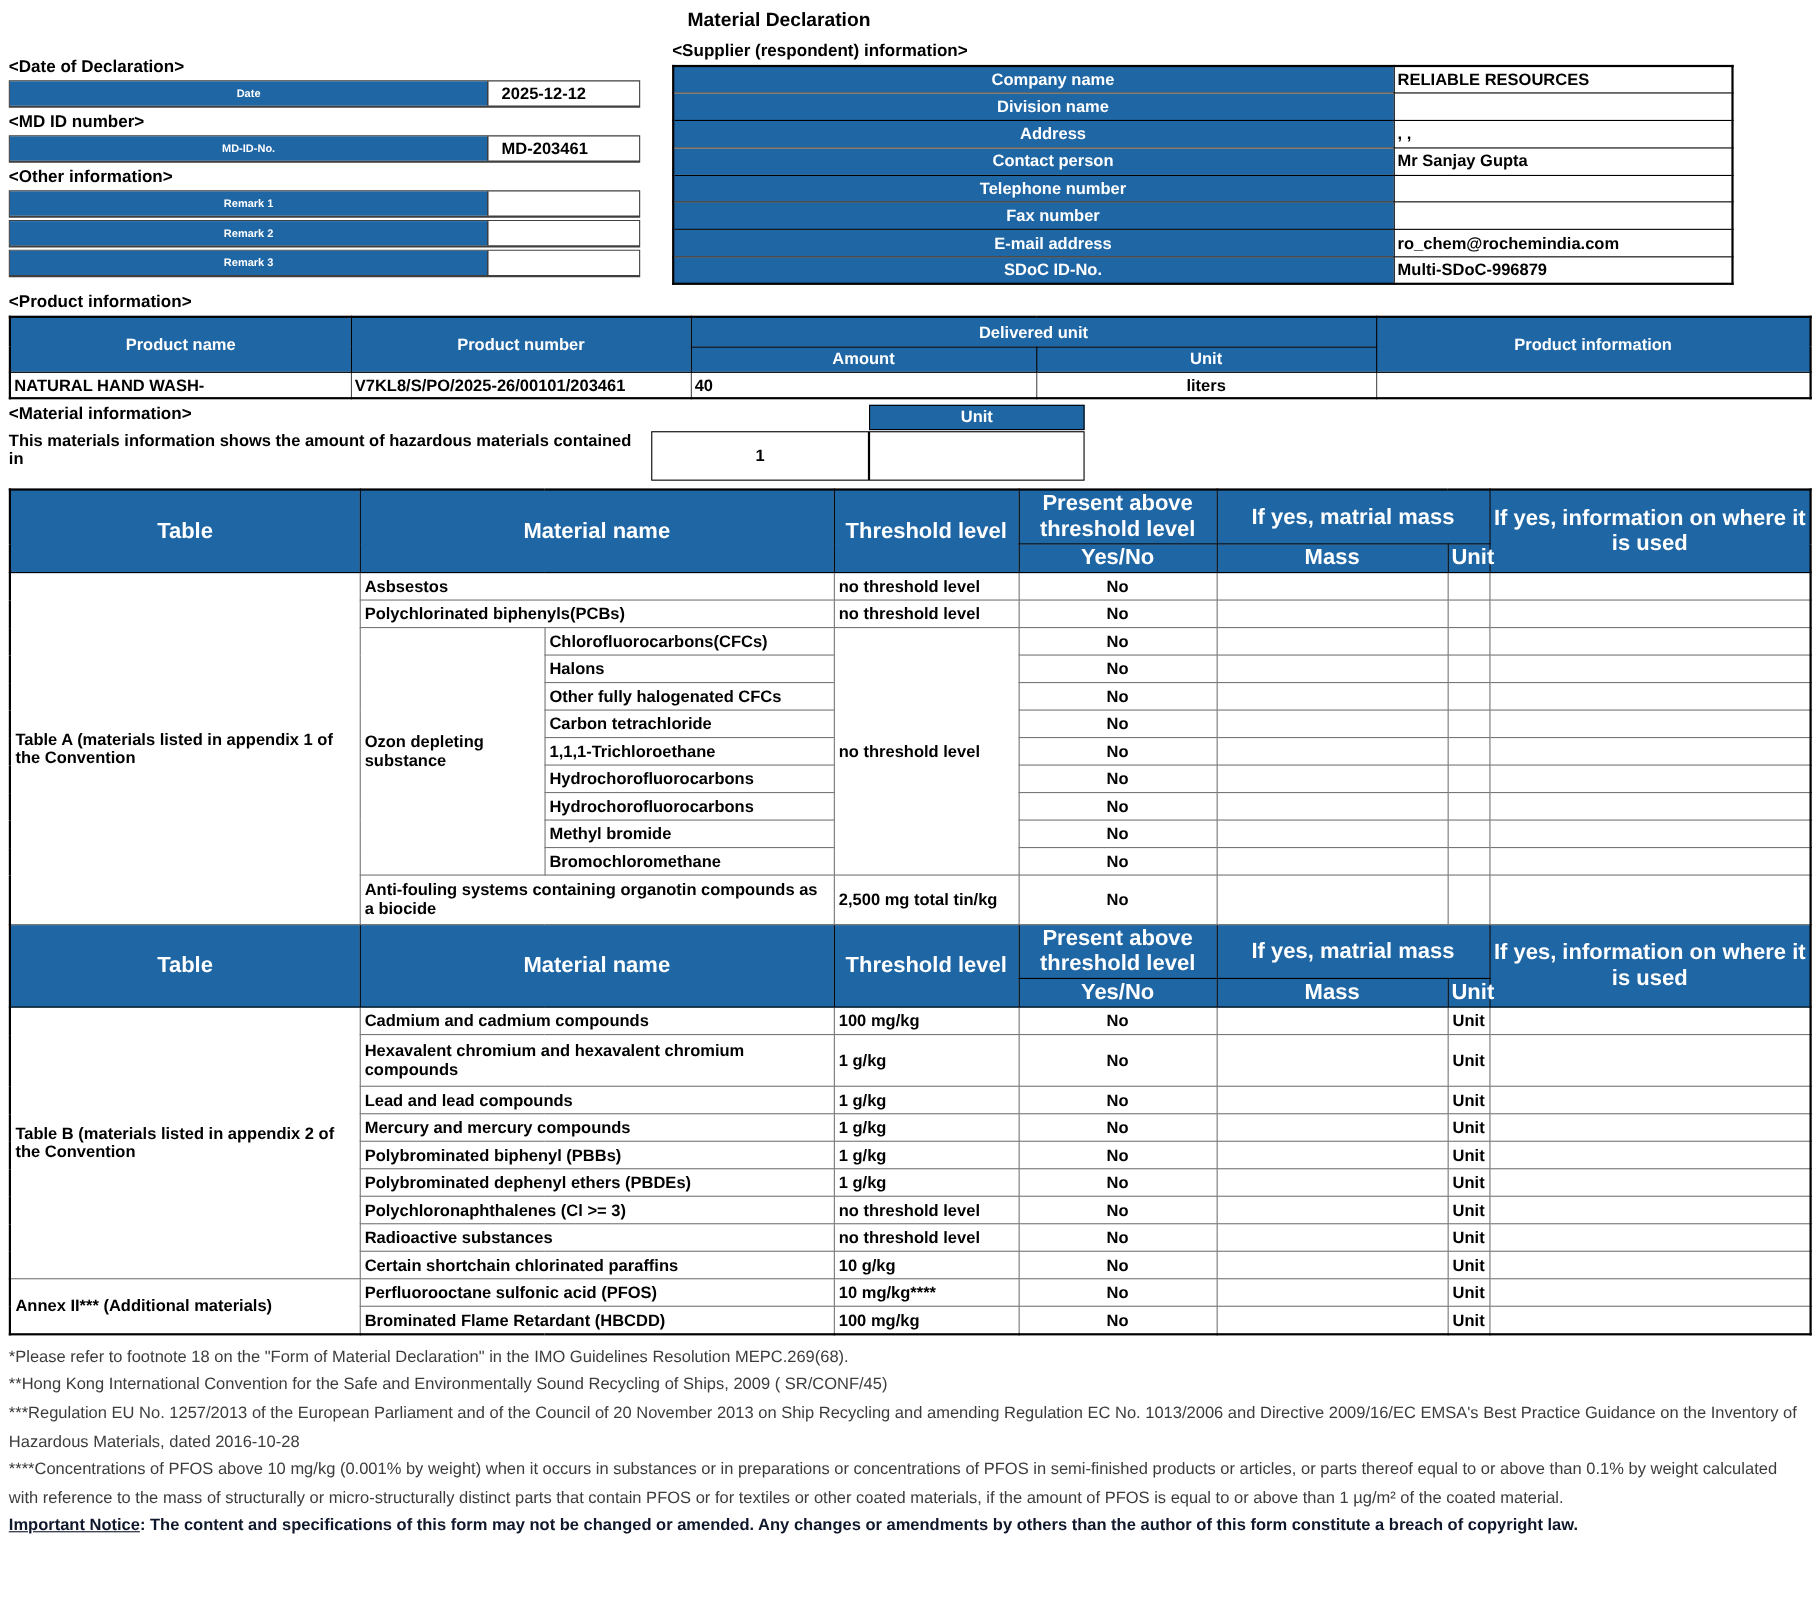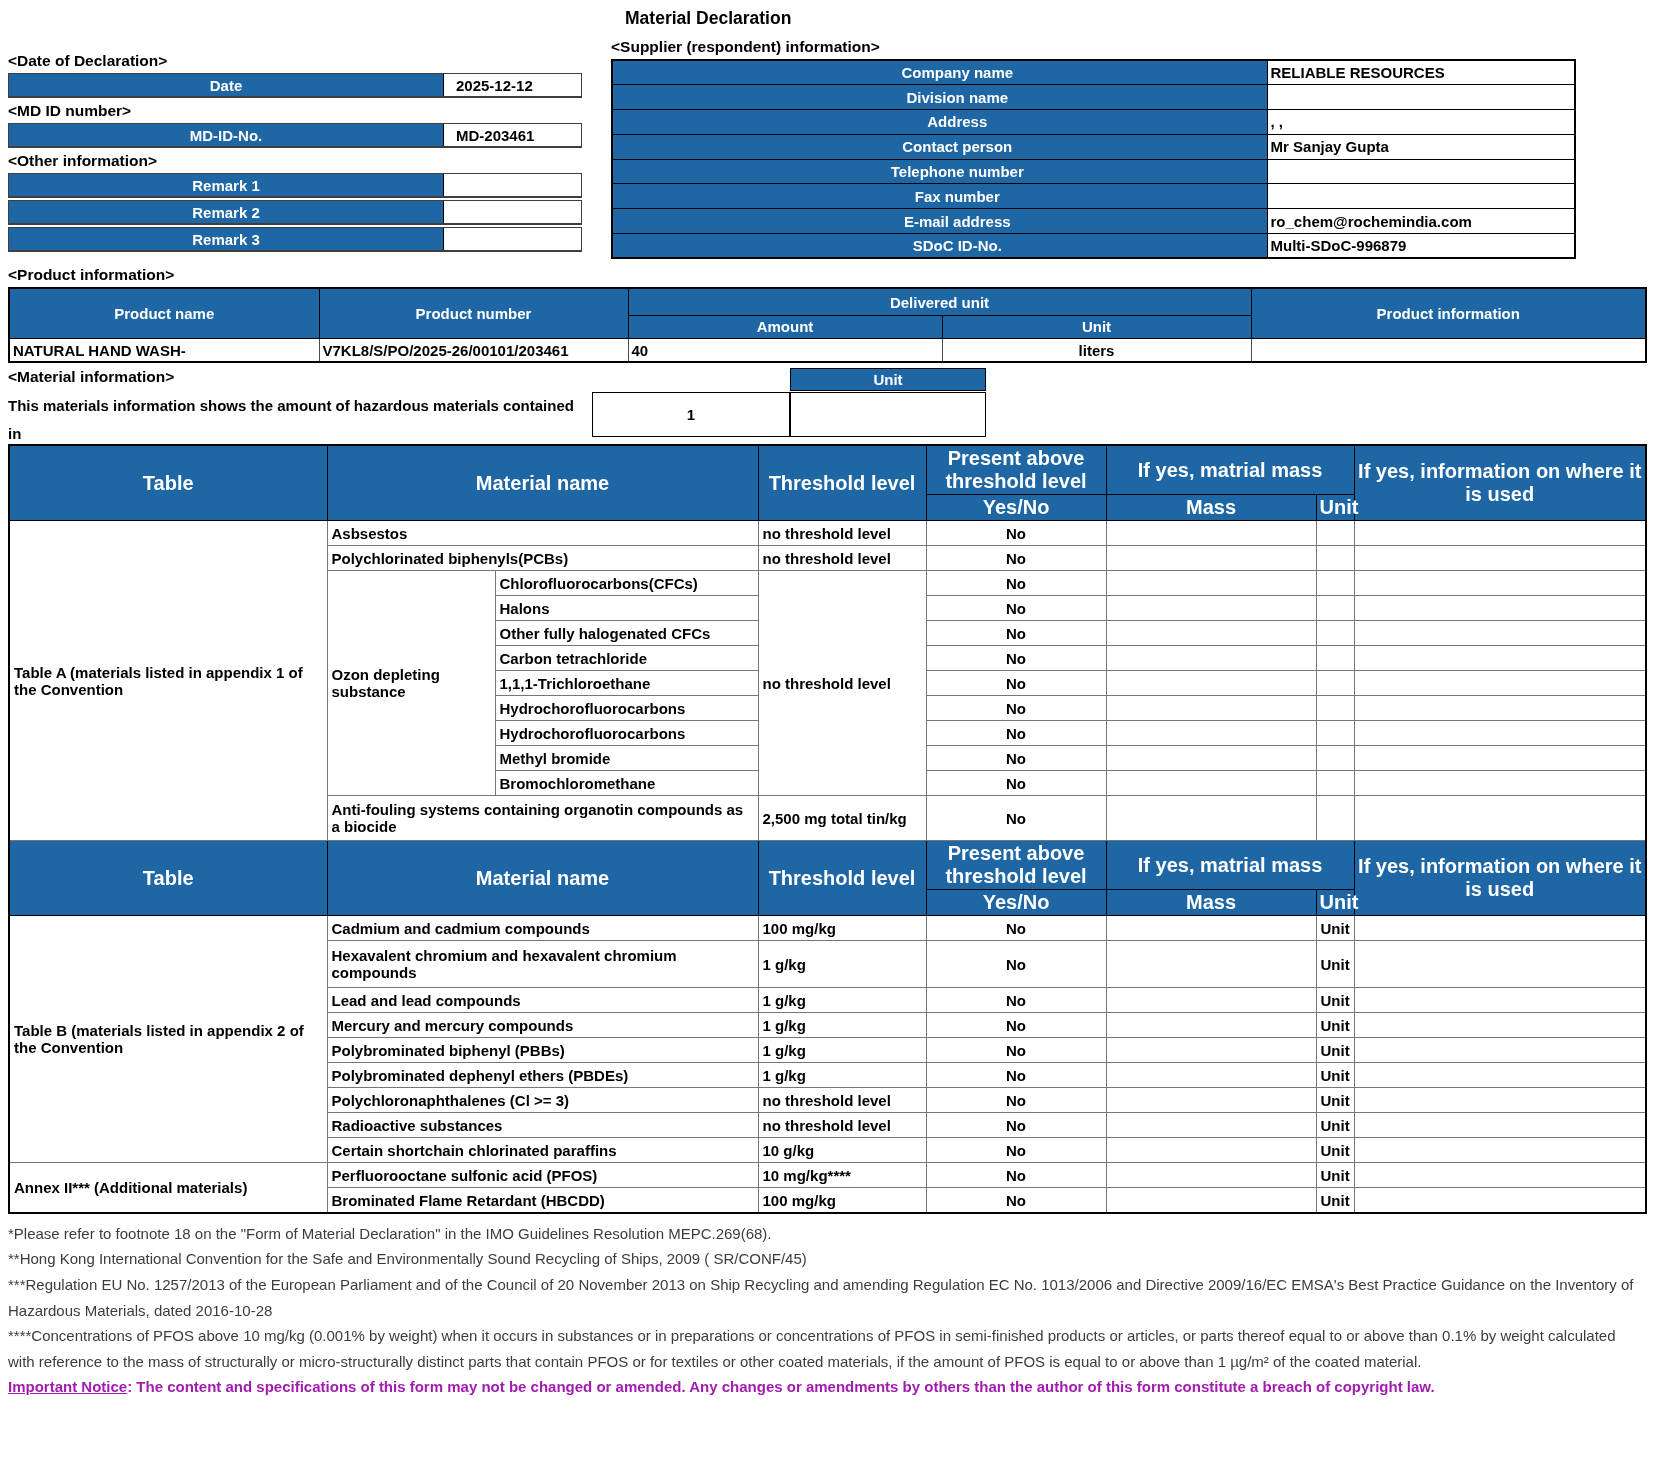--- a/index.html
+++ b/index.html
@@ -12,54 +12,54 @@
   }
   .blue { background:#1f66a5; color:#fff; font-weight:700; text-align:center; vertical-align:middle; }
   .title { font-weight:700; font-size:17.5px; margin:0 0 9px 14px; }
   .seclabel { font-weight:700; font-size:15.5px; margin:4px 0 3px 0; }
 
   .topwrap { display:flex; align-items:flex-start; }
   .leftcol { width:644px; padding-top:40px; }
   .rightcol { width:1160px; margin-left:29px; }
 
   .kvrow { display:flex; height:25px; border:1px solid #3f3f3f; border-bottom-width:2px; margin-bottom:2px; background:#fff; }
-  .kvlabel { width:434px; display:flex; align-items:center; justify-content:center; font-size:15px; }
+  .kvlabel { width:434px; display:flex; align-items:center; justify-content:center; font-size:10px; }
   .kvval { flex:1; border-left:1px solid #000; display:flex; align-items:center; padding:0 12px; font-weight:700; }
 
   table { border-collapse:collapse; table-layout:fixed; }
   .suptable { width:965px; border:2px solid #000; }
   .suptable td { border:1px solid #000; height:24.8px; font-weight:700; overflow:hidden;padding-left:36px; }
   .suptable .val { padding:0 3px; text-align:left; }
 
   .prodtable { width:1637px; border:2px solid #000; }
   .prodtable th { border:1px solid #000; font-size:15px; padding:1px 2px; }
   .prodtable td { border:1px solid #4d4d4d; height:24px; font-weight:700; padding:0 3px; overflow:hidden; }
 
   .matwrap { position:relative; height:72px; margin-top:5px; }
-  .matdesc { position:absolute; left:0; top:24px; width:578px; font-weight:700; line-height:28px; }
+  .matdesc { position:absolute; left:0; top:24px; width:578px; font-weight:700; line-height:17px; }
   .amountbox { position:absolute; left:584px; top:24px; width:198px; height:45px; border:1.5px solid #000;
                display:flex; align-items:center; justify-content:center; font-weight:700; }
   .unithead { position:absolute; left:782px; top:0; width:196px; height:23px; border:1.5px solid #000;
               display:flex; align-items:center; justify-content:center; font-size:15px; }
   .unitbox { position:absolute; left:782px; top:24px; width:196px; height:45px; border:1.5px solid #000; background:#fff; }
 
   .maintable { width:1637px; border:2px solid #000; margin-top:4px; }
   .maintable th { border:1px solid #000; font-size:20px; padding:1px 3px; }
   .maintable td { border:1px solid #767676; font-weight:700; font-size:15px; padding:1px 4px; vertical-align:middle; overflow:hidden; }
   .maintable td.c { text-align:center; }
   .maintable tr.r25 { height:25px; }
   .maintable tr.r45 { height:45px; }
   .maintable tr.r47 { height:47px; }
   .maintable tr.hd1 { height:43px; }
   .maintable tr.hd2 { height:22px; }
   .maintable .ttop td { border-top:1.8px solid #000; }
 
   .fnotes { margin-top:7px; line-height:25.6px; color:#3c3c3c; font-weight:400; }
   .fnotes p { margin:0; }
-  .notice { color:#a21caf; font-weight:700; }
+  .notice { color:#0f172a; font-weight:700; }
   .notice .ul { text-decoration:underline; }
 </style>
 </head>
 <body>
 
 <div>
 
   <div class="topwrap">
 
     <div class="leftcol">

